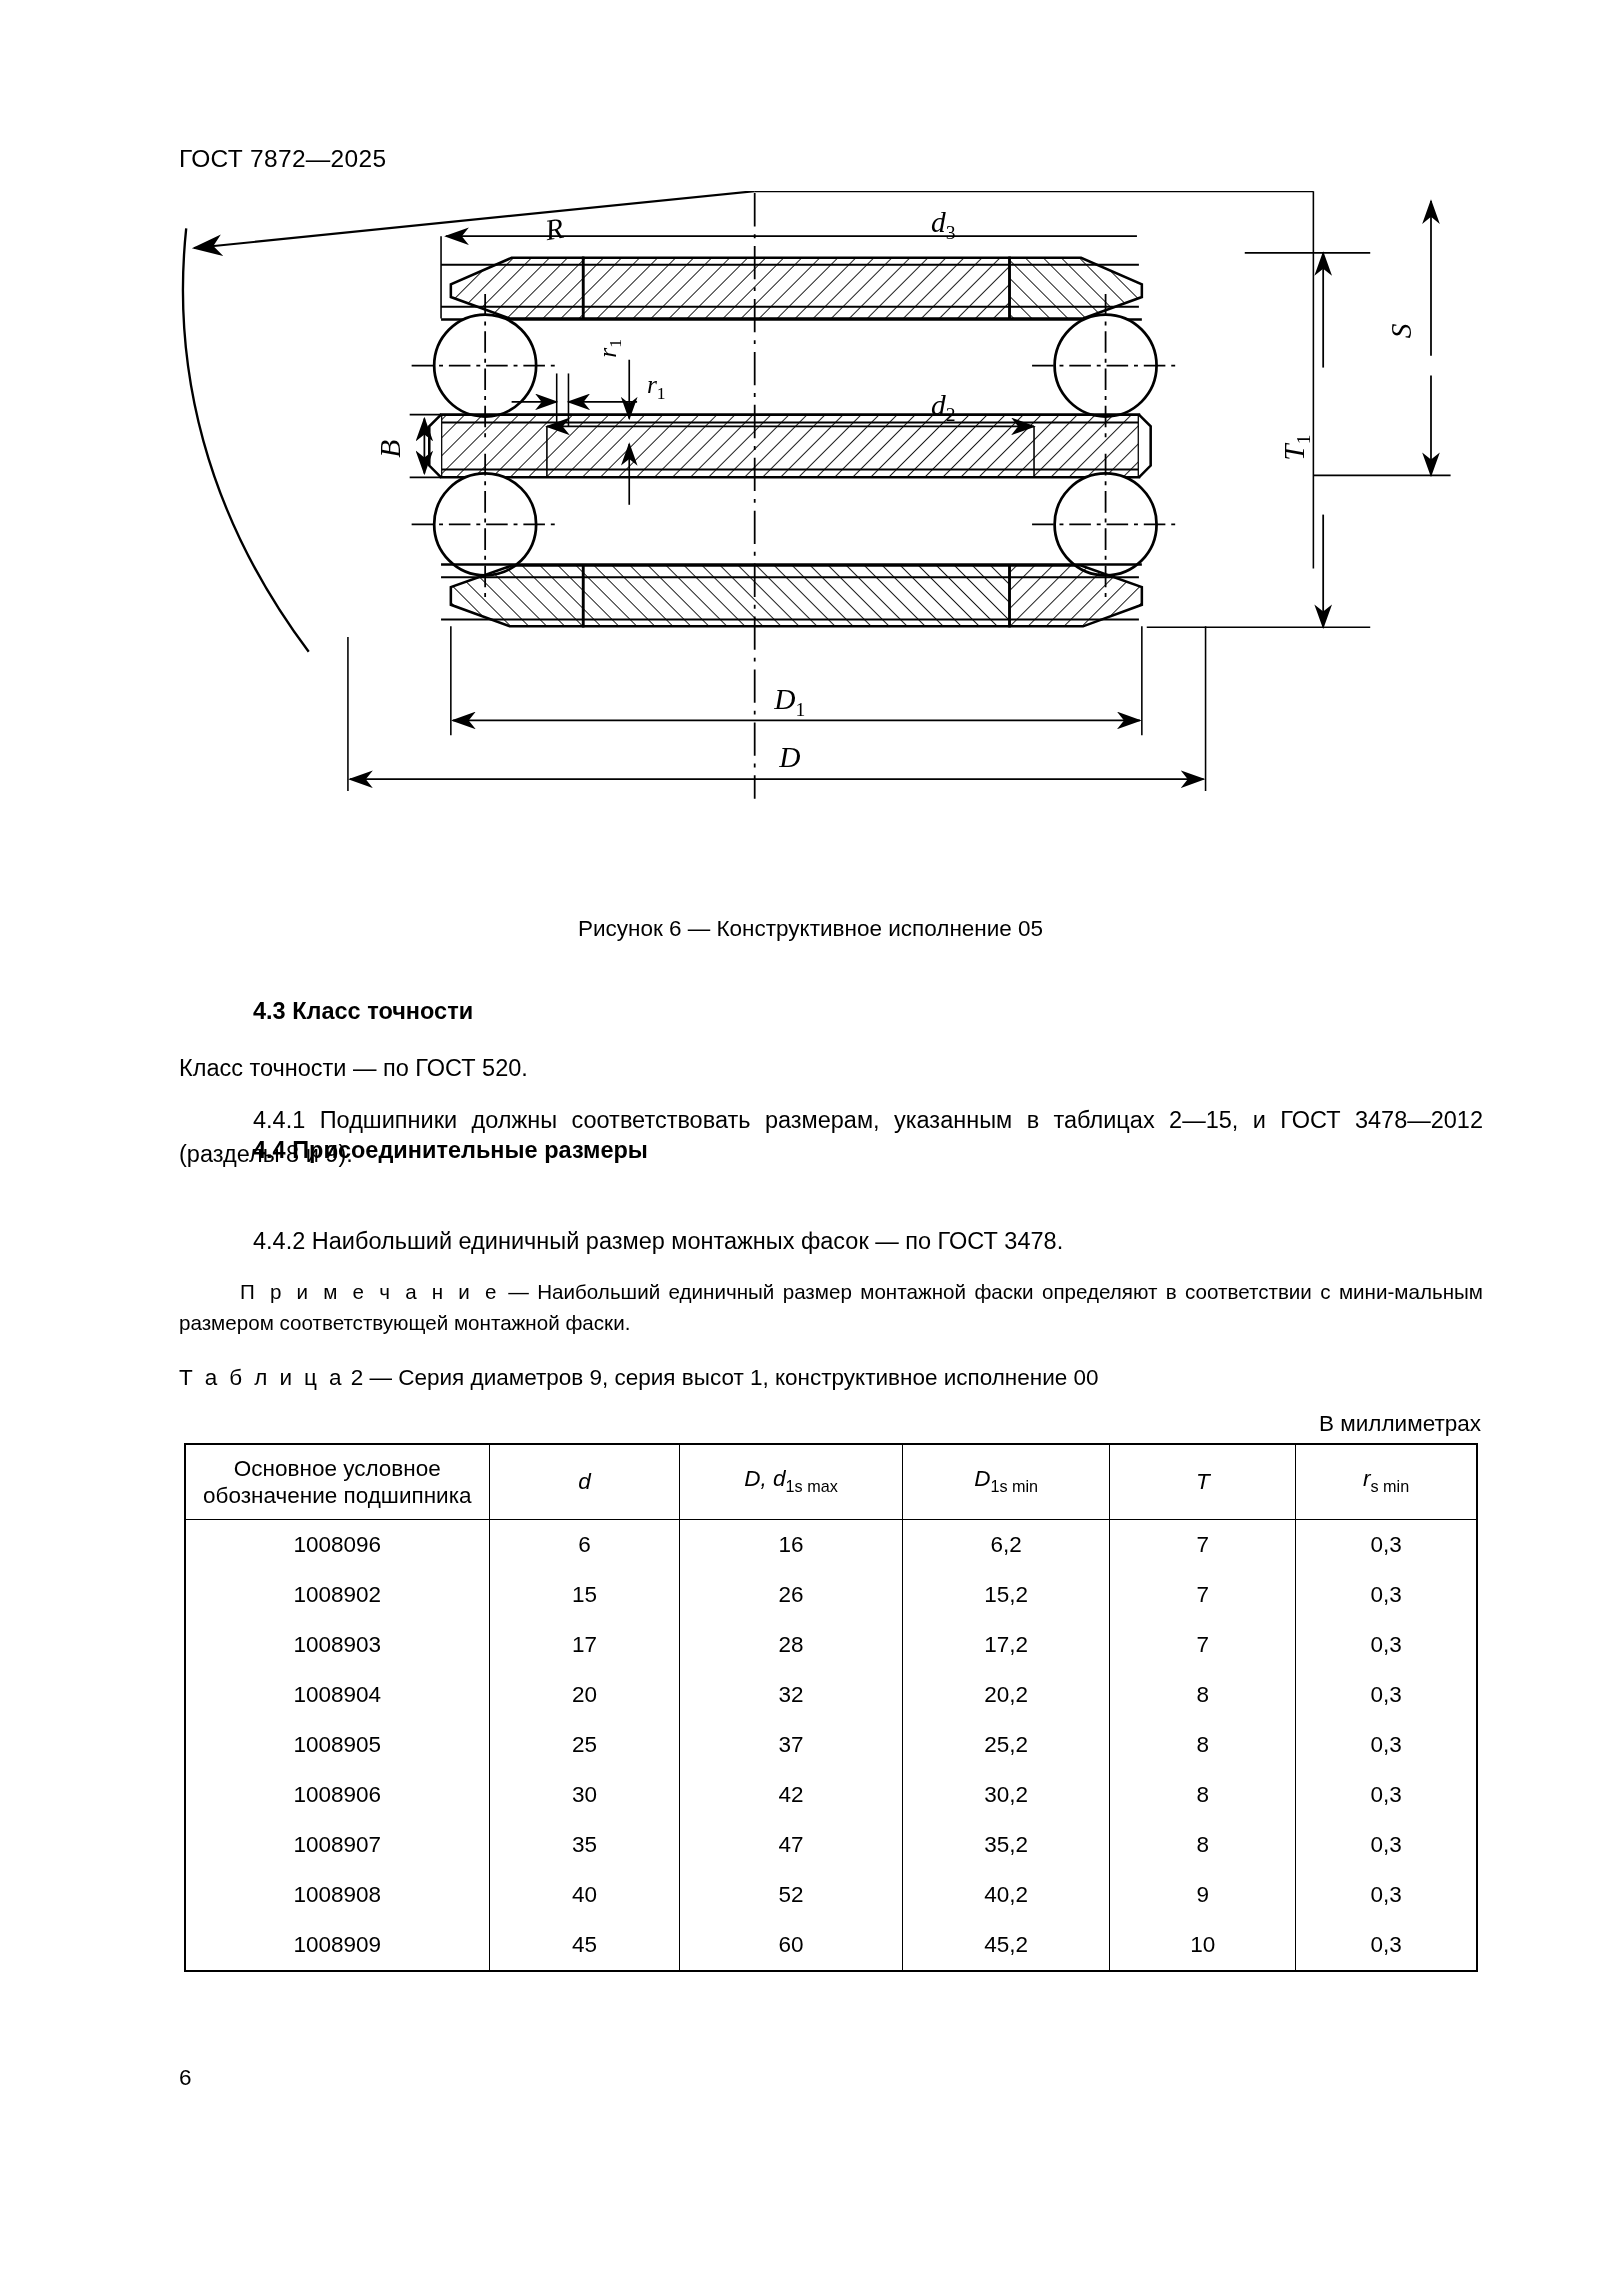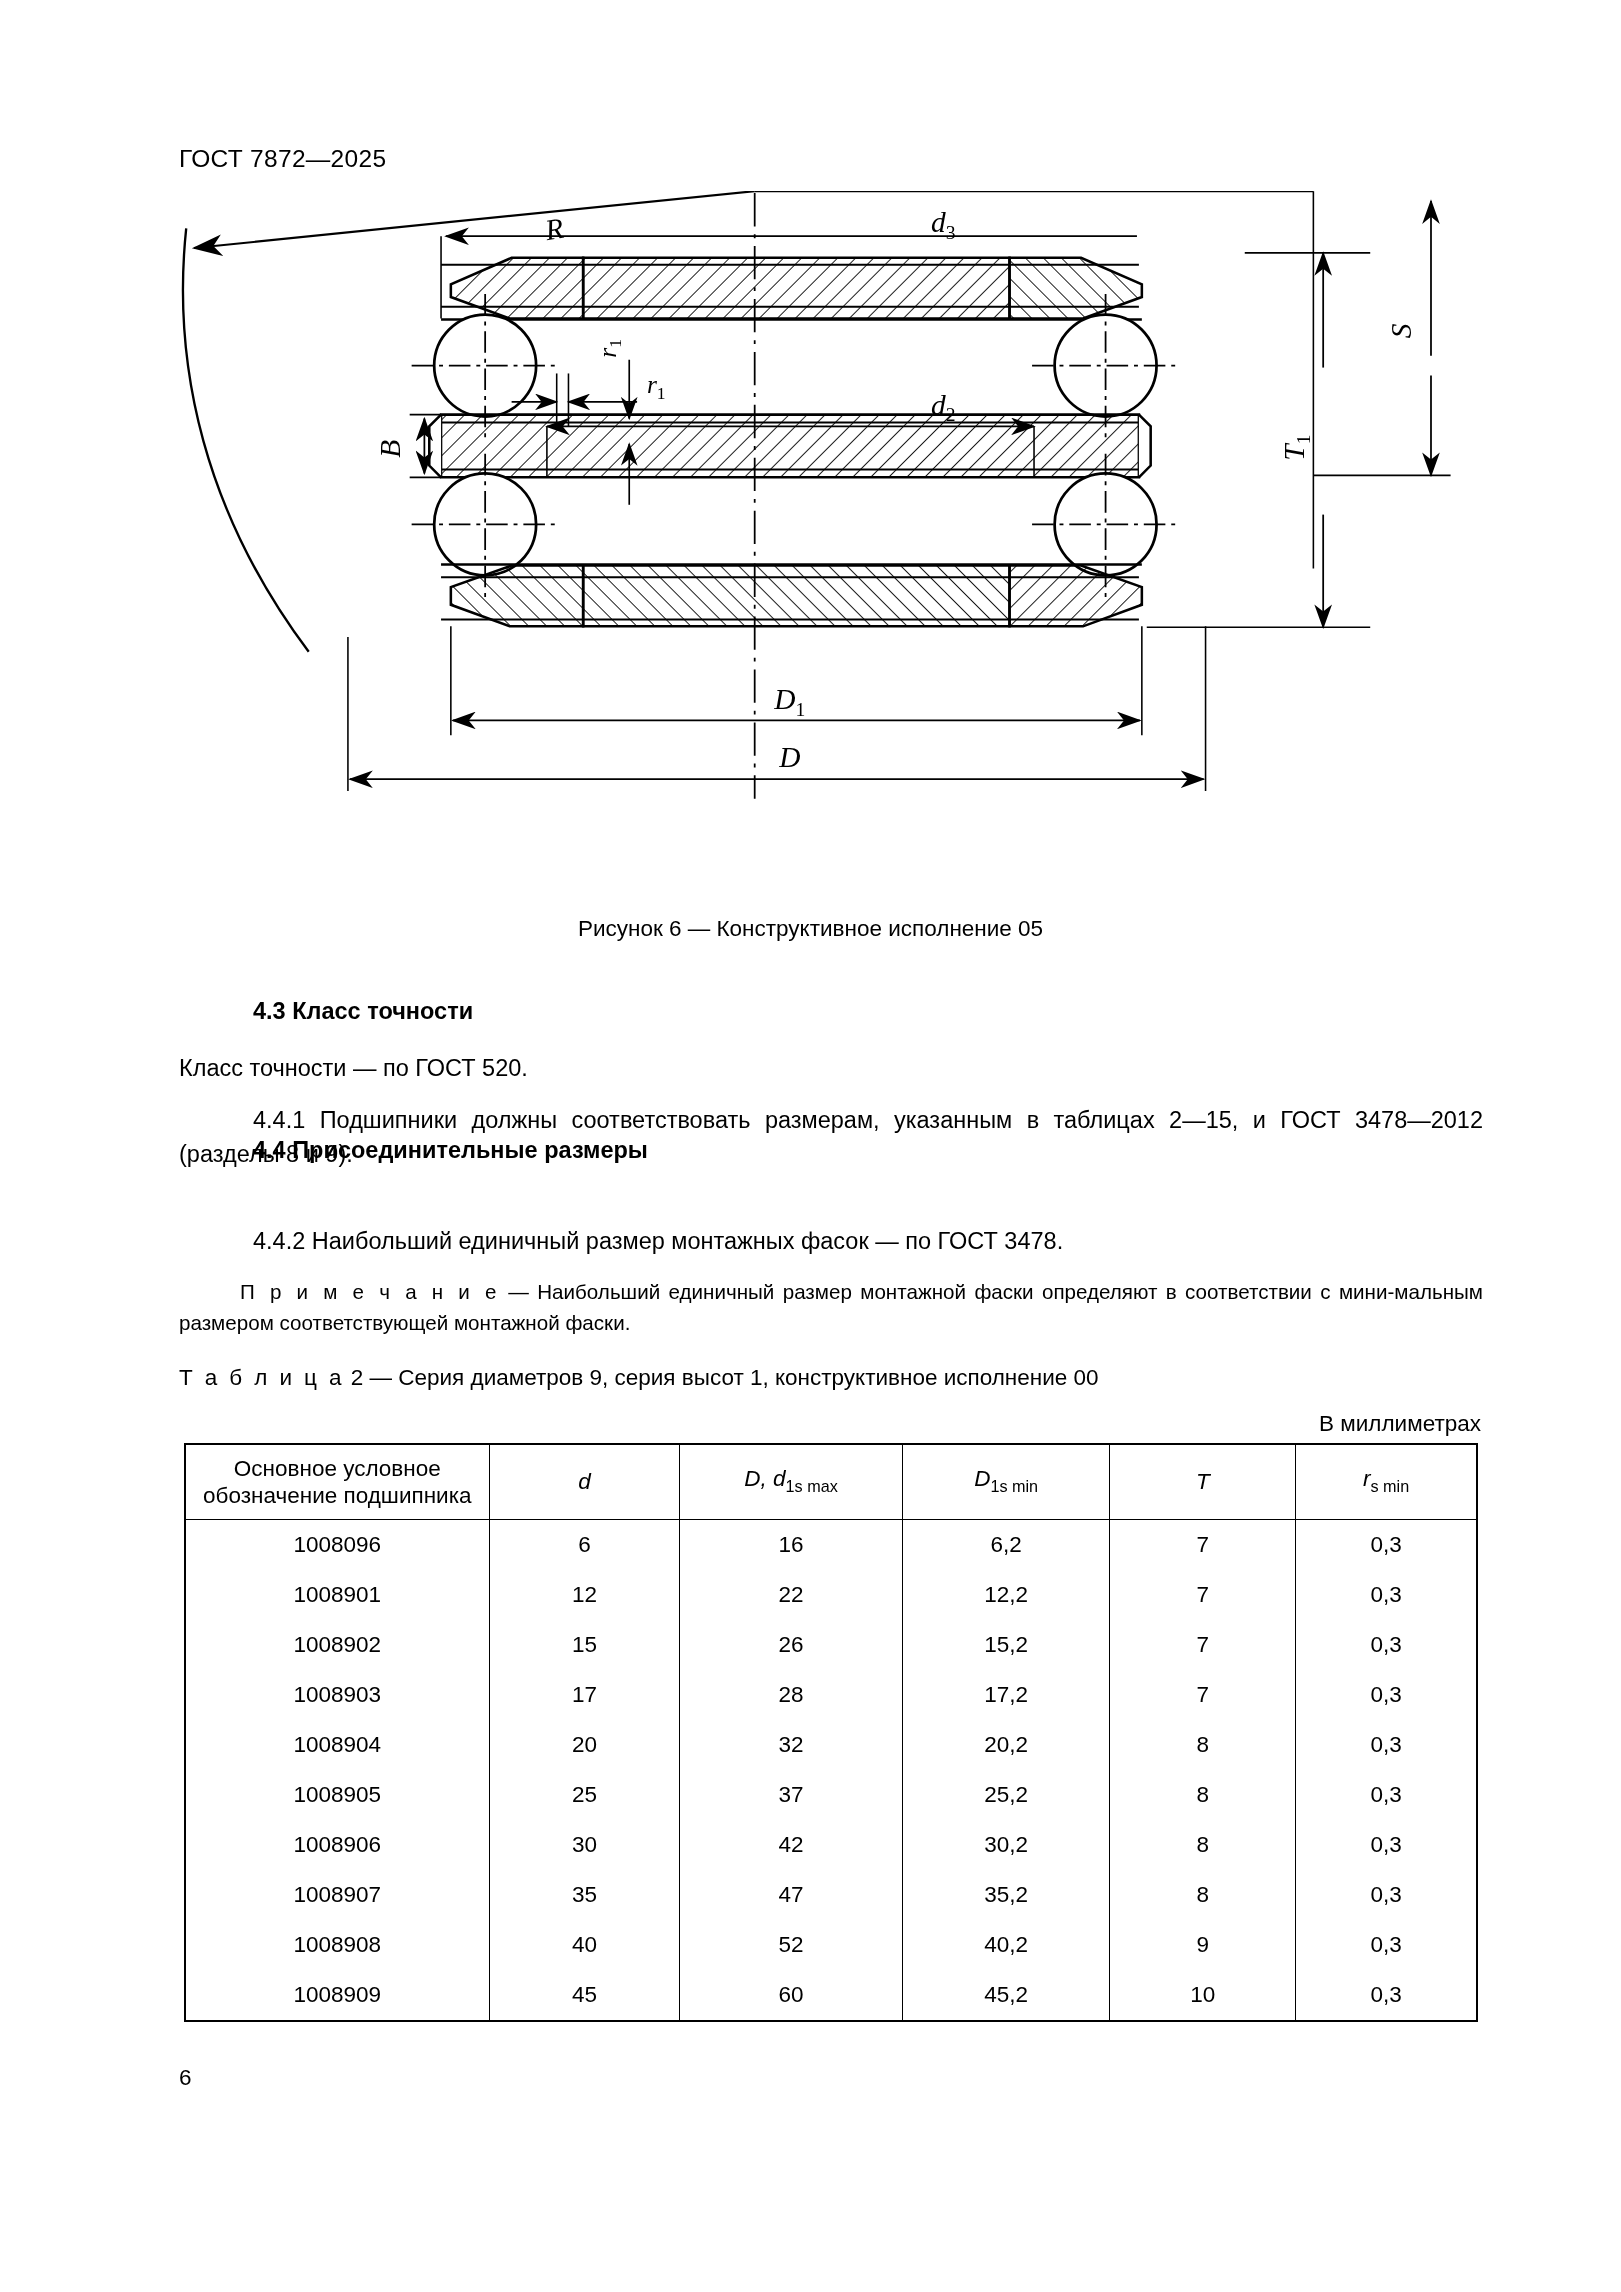--- a/index.html
+++ b/index.html
@@ -307,28 +307,20 @@
     <tbody>
         <tr>
           <td class="col-name">1008096</td>
           <td class="col-d">6</td>
           <td class="col-Dd">16</td>
           <td class="col-D1">6,2</td>
           <td class="col-T">7</td>
           <td class="col-r">0,3</td>
         </tr>
         <tr>
-          <td class="col-name">1008901</td>
-          <td class="col-d">12</td>
-          <td class="col-Dd">22</td>
-          <td class="col-D1">12,2</td>
-          <td class="col-T">7</td>
-          <td class="col-r">0,3</td>
-        </tr>
-        <tr>
           <td class="col-name">1008902</td>
           <td class="col-d">15</td>
           <td class="col-Dd">26</td>
           <td class="col-D1">15,2</td>
           <td class="col-T">7</td>
           <td class="col-r">0,3</td>
         </tr>
         <tr>
           <td class="col-name">1008903</td>
           <td class="col-d">17</td>

